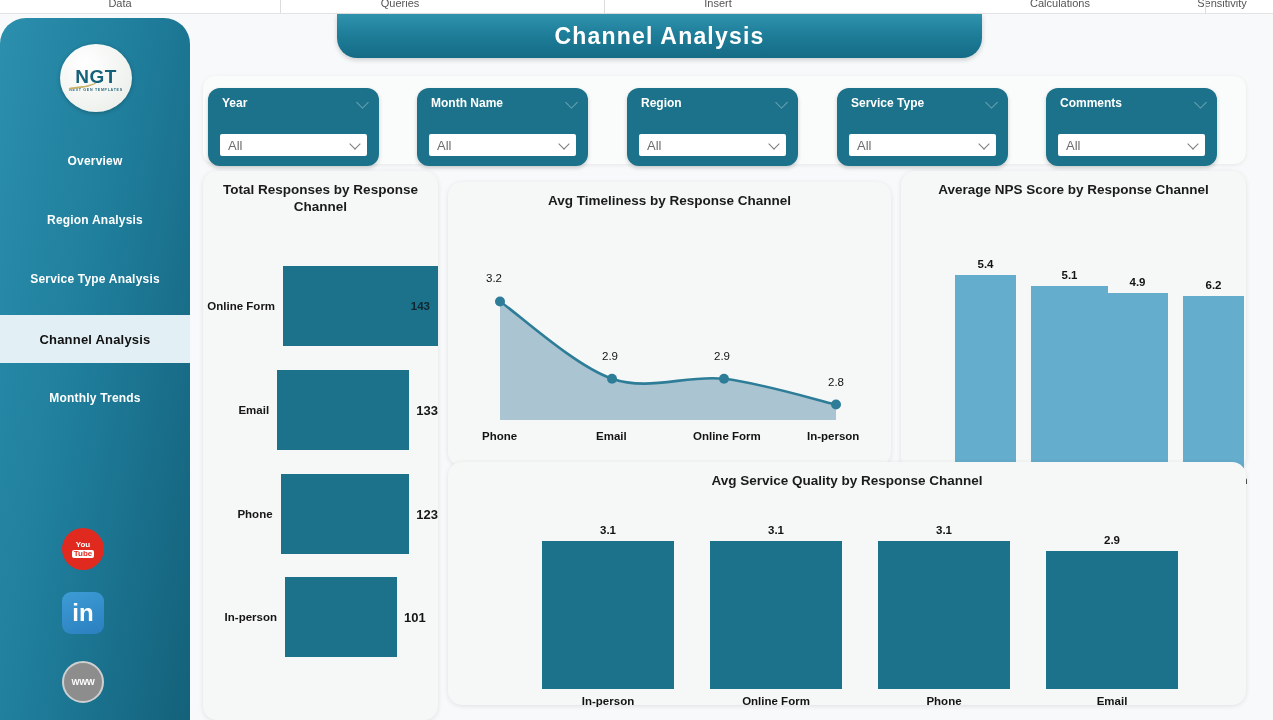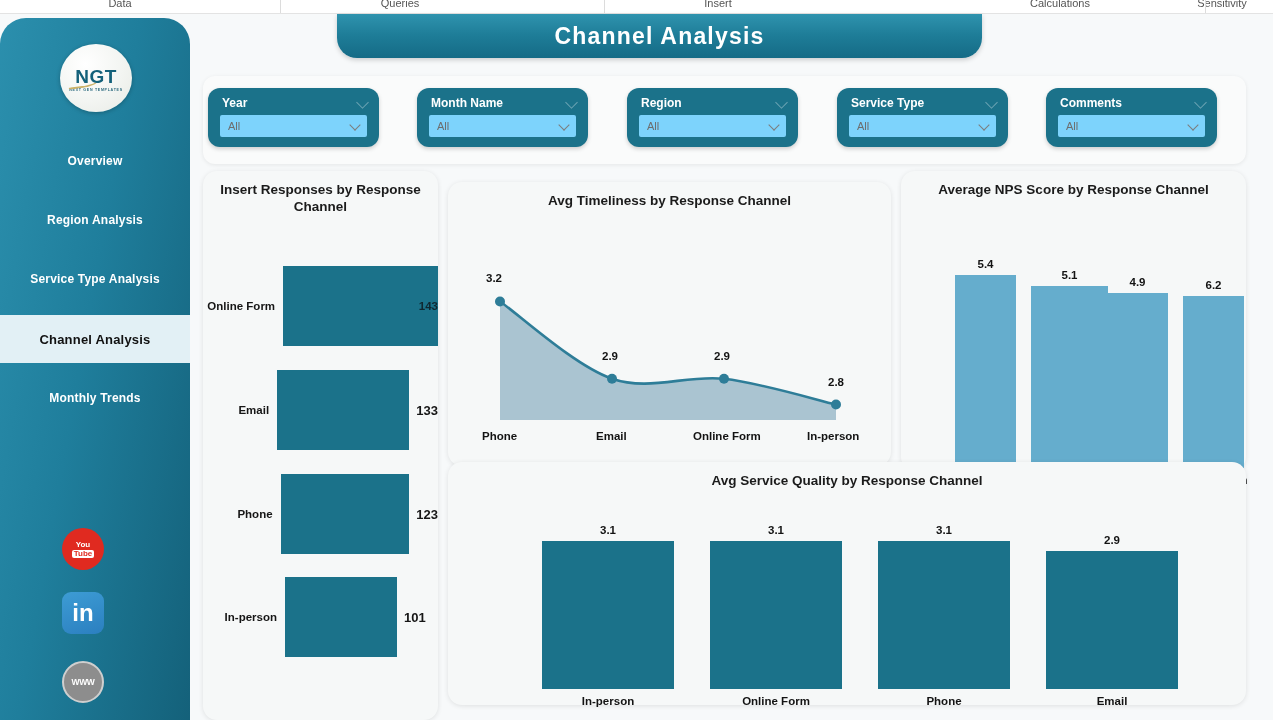--- a/index.html
+++ b/index.html
@@ -103,39 +103,39 @@
     box-shadow: 0 2px 5px rgba(0,0,0,.18);
   }
 
   
   .filter-bar {
     position: absolute; top: 62px; left: 203px; width: 1043px; height: 88px;
     background: #fafbfb; border-radius: 12px;
     box-shadow: 0 1px 4px rgba(0,0,0,.08);
   }
   .filter-card {
-    position: absolute; top: 12px; width: 171px; height: 59px;
+    position: absolute; top: 12px; width: 171px; height: 78px;
     background: #1b728a; border-radius: 12px;
     box-shadow: 0 2px 4px rgba(0,0,0,.18);
   }
   .filter-label {
     position: absolute; top: 8px; left: 14px;
     font-size: 12px; font-weight: bold; color: #ffffff;
   }
   .filter-caret-top {
     position: absolute; top: 10px; right: 12px;
     width: 9px; height: 9px; border-right: 1.5px solid rgba(255,255,255,.35);
     border-bottom: 1.5px solid rgba(255,255,255,.35);
     transform: rotate(45deg);
   }
   .filter-select {
     position: absolute; bottom: 10px; left: 12px; width: 147px; height: 22px;
-    background: #7dd3fc; border-radius: 2px;
+    background: #ffffff; border-radius: 2px;
     display: flex; align-items: center; padding: 0 8px;
-    font-size: 11px; color: #6d6d6d; cursor: pointer;
+    font-size: 13px; color: #6d6d6d; cursor: pointer;
   }
   .filter-caret {
     position: absolute; right: 8px; top: 6px;
     width: 8px; height: 8px; border-right: 1.4px solid #7c7c7c;
     border-bottom: 1.4px solid #7c7c7c; transform: rotate(45deg);
   }
 
   
   .panel {
     position: absolute; background: #f6f8f8; border-radius: 14px;
@@ -160,20 +160,21 @@
   .hbar-label {
     width: 82px; text-align: right; padding-right: 8px;
     font-size: 11.5px; font-weight: bold; color: #161616;
   }
   .hbar {
     height: 80px; background: #1b728a;
     display: flex; align-items: center; justify-content: flex-end;
   }
   .hbar-inner-val {
     font-size: 11.5px; font-weight: bold; color: #0f2730;
+    padding-right: 8px;
   }
   .hbar-out-val {
     font-size: 13px; font-weight: bold; color: #161616; padding-left: 7px;
   }
 
   
   .vchart { position: absolute; left: 0; width: 100%; }
   .vbar-group {
     position: absolute; display: flex; flex-direction: column;
     align-items: center; justify-content: flex-end; margin-left: 20px;
@@ -183,21 +184,21 @@
   }
   .vbar { width: 100%; }
   .vbar-cat {
     font-size: 11.5px; font-weight: bold; color: #131313; margin-top: 6px;
     white-space: nowrap;
   }
 
   
   .area-svg { position: absolute; top: 38px; left: 0; }
   .area-lbl {
-    position: absolute; font-size: 11.5px; font-weight: bold; color: #131313;
+    position: absolute; font-size: 11.5px; font-weight: normal; color: #131313;
     white-space: nowrap;
   }
   .area-cat {
     position: absolute; font-size: 11.5px; font-weight: bold; color: #131313;
     white-space: nowrap;
   }
 </style>
 </head>
 <body>
 
@@ -292,21 +293,21 @@
             <div class="filter-label">Comments</div>
             <div class="filter-caret-top"></div>
             <div class="filter-select">
               <span>All</span>
               <span class="filter-caret"></span>
             </div>
           </div>
       </div>
 
     <div class="panel" id="panel-total">
-      <div class="panel-title">Insert Responses by Response Channel</div>
+      <div class="panel-title">Total Responses by Response Channel</div>
       <div id="hbars">
           <div class="hbar-row" style="top:95px">
             <div class="hbar-label">Online Form</div>
             <div class="hbar" style="width:159px;background:#1b728a">
               <span class="hbar-inner-val">143</span>
             </div>
 
           </div>
           <div class="hbar-row" style="top:199px">
             <div class="hbar-label">Email</div>

